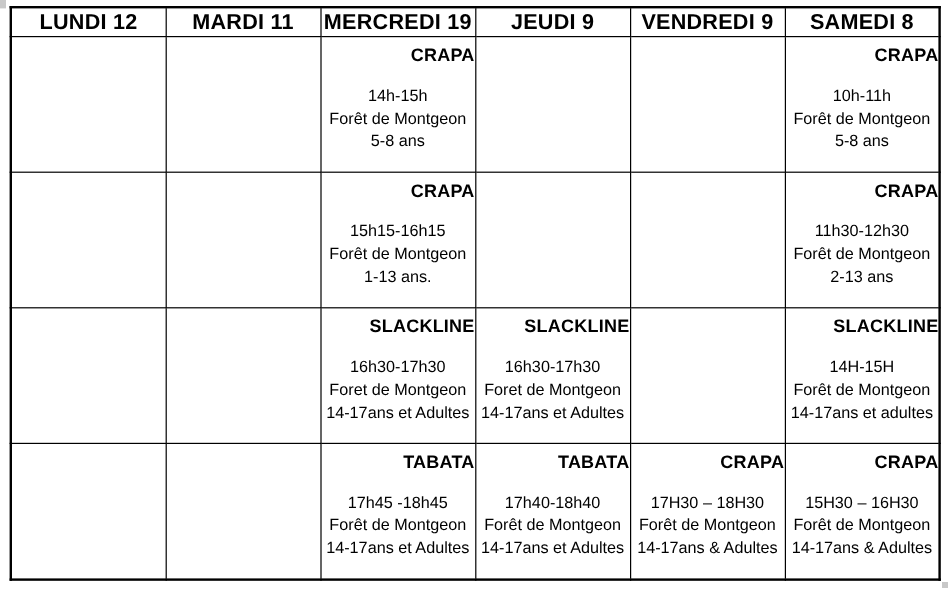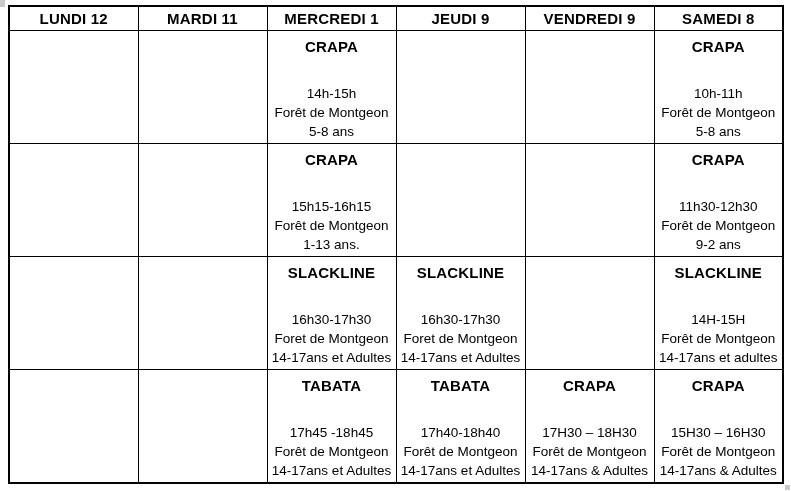--- a/index.html
+++ b/index.html
@@ -30,55 +30,56 @@
     border: 2px solid #000000;
   }
   .schedule th, .schedule td {
     border: 1px solid #000000;
     padding: 0;
     text-align: center;
     overflow: hidden;
   }
   .schedule th {
     height: 23px;
-    font-size: 15px;
+    font-size: 18px;
     font-weight: bold;
     vertical-align: middle;
     letter-spacing: 0.2px;
   }
   .schedule td {
     height: 112px;
     vertical-align: top;
   }
   .cell-title {
     margin-top: 7px;
     height: 19px;
     font-size: 15px;
     font-weight: bold;
     letter-spacing: 0.2px;
+    text-align: right;
   }
   .cell-details {
-    margin-top: 27px;
+    margin-top: 13px;
     font-size: 13.5px;
     line-height: 19px;
     font-weight: normal;
   }
 </style>
 </head>
 <body>
 
 <div class="artifact artifact-tl"></div>
 <div class="artifact artifact-br"></div>
 
 <table class="schedule">
   <thead>
     <tr>
       <th>LUNDI 12</th>
       <th>MARDI 11</th>
-      <th>MERCREDI 1</th>
+      <th>MERCREDI 19</th>
       <th>JEUDI 9</th>
       <th>VENDREDI 9</th>
       <th>SAMEDI 8</th>
     </tr>
   </thead>
   <tbody>
     <tr>
       <td>
         <div class="cell-title"></div>
         <div class="cell-details">
@@ -167,21 +168,21 @@
           <div></div>
           <div></div>
           <div></div>
         </div>
       </td>
       <td>
         <div class="cell-title">CRAPA</div>
         <div class="cell-details">
           <div>11h30-12h30</div>
           <div>Forêt de Montgeon</div>
-          <div>9-2 ans</div>
+          <div>2-13 ans</div>
         </div>
       </td>
     </tr>
     <tr>
       <td>
         <div class="cell-title"></div>
         <div class="cell-details">
           <div></div>
           <div></div>
           <div></div>

